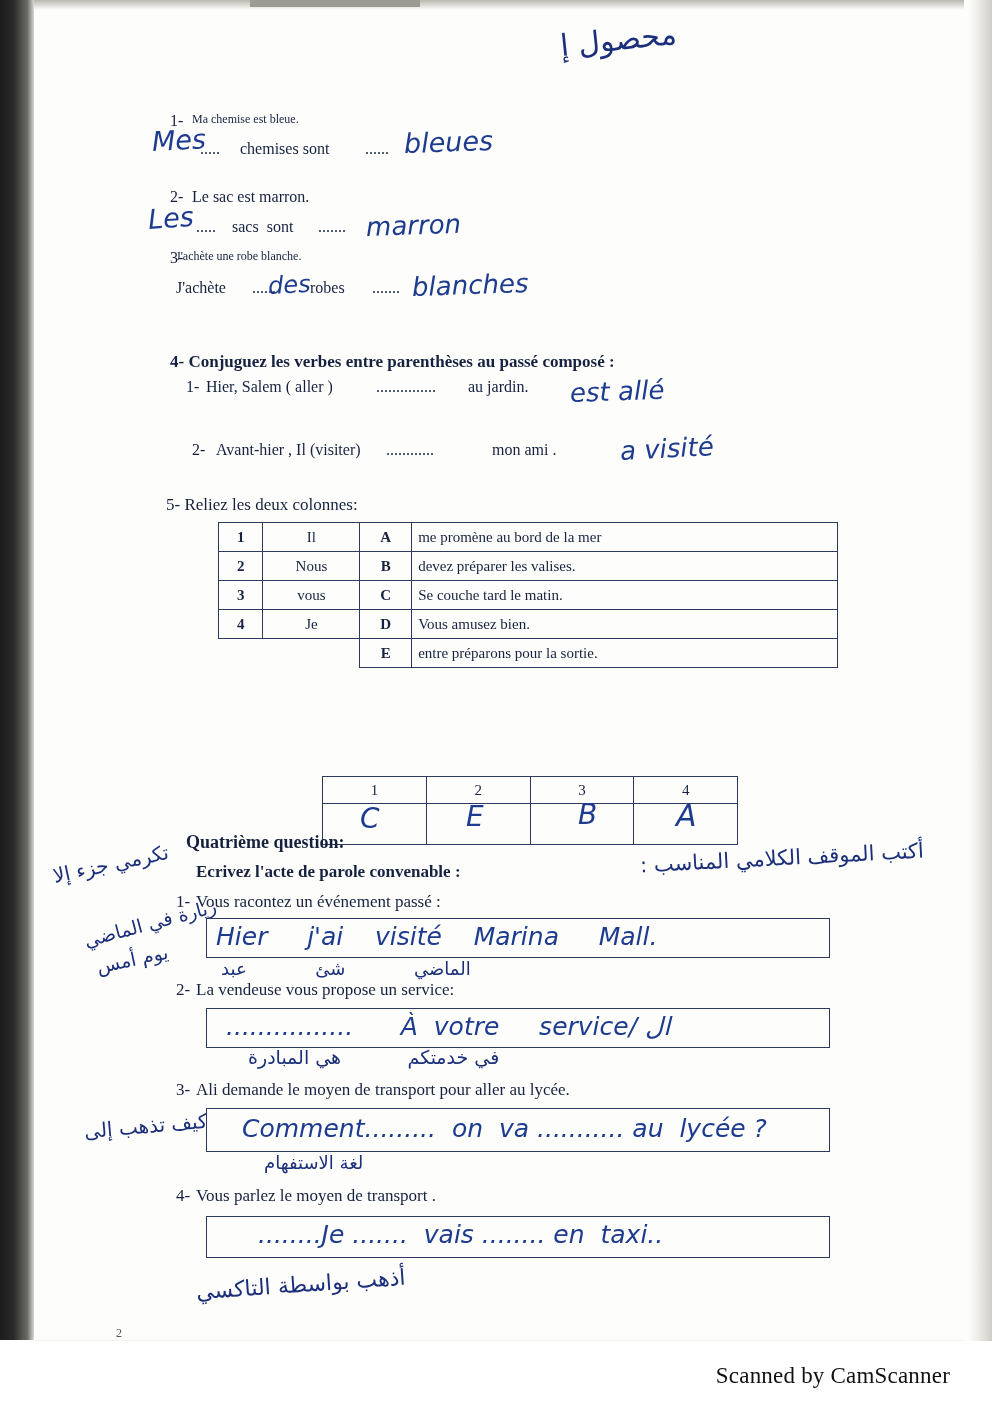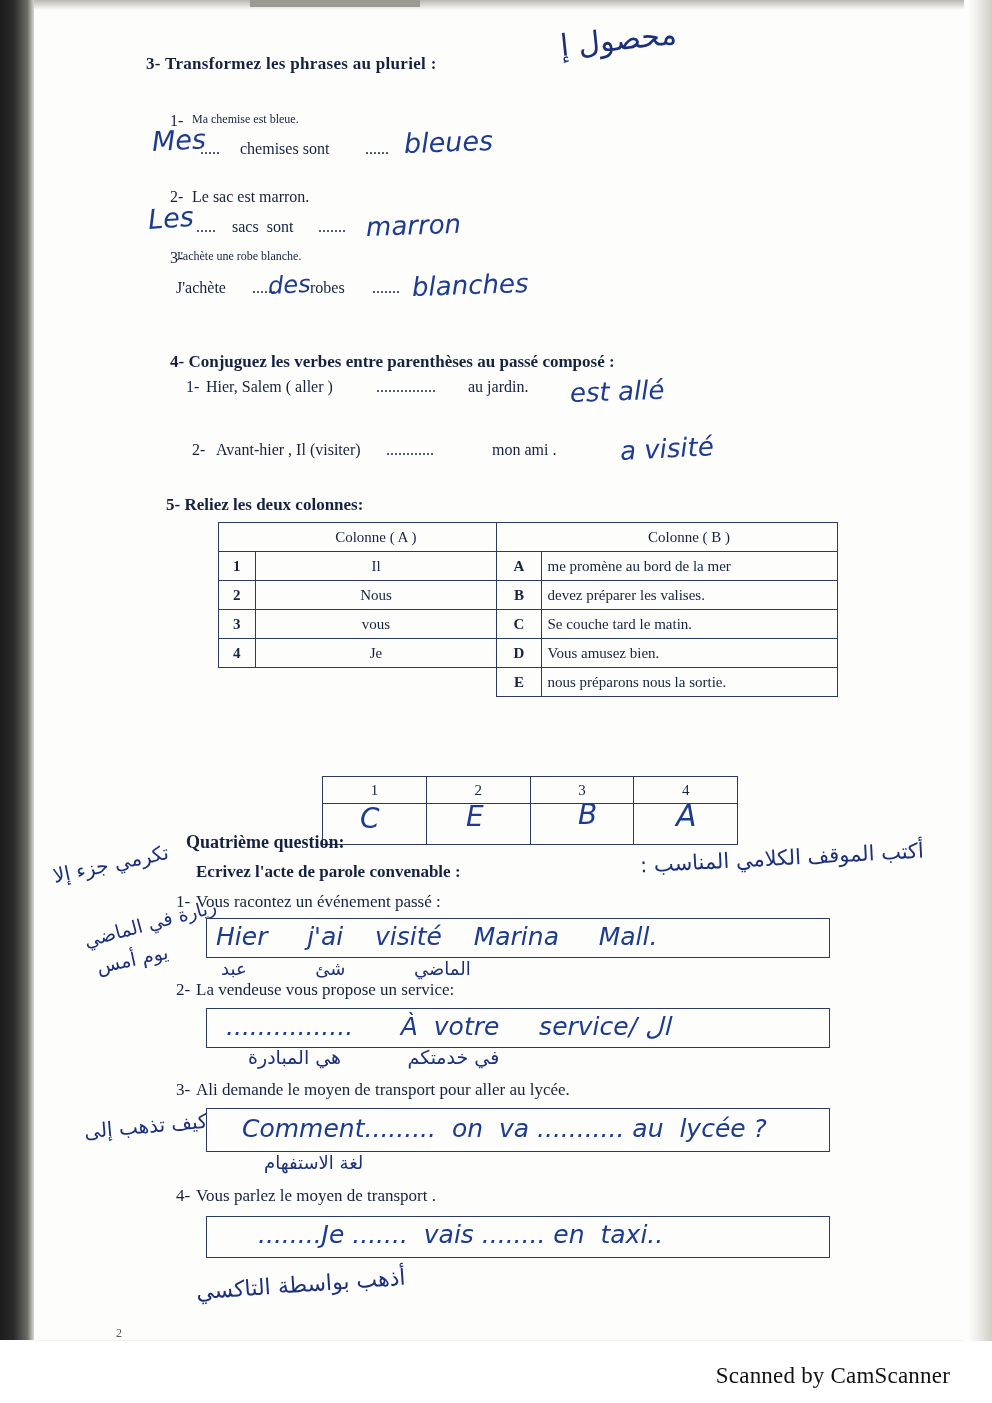--- a/index.html
+++ b/index.html
@@ -99,21 +99,20 @@
 
   <div class="scan-left-dark"></div>
   <div class="scan-right-dark"></div>
   <div class="scan-top-shadow"></div>
   <div class="scan-top-notch"></div>
   <div class="scan-bottom-line"></div>
   <div class="scan-bottom"></div>
 
   <div class="hand-ar" style="left:560px;top:22px;font-size:30px;transform:rotate(-6deg);">محصول إ</div>
 
-  <div class="print blur" style="left:146px;top:54px;font-size:17px;font-weight:bold;letter-spacing:.3px;">3- Transformez les phrases au pluriel :</div>
 
   <div class="print blur" style="left:170px;top:112px;font-size:16px;">1-</div>
   <div class="print blur" style="left:192px;top:112px;font-size:12px;">Ma chemise est bleue.</div>
   <div class="print blur" style="left:200px;top:140px;font-size:16px;">.....</div>
   <div class="print blur" style="left:240px;top:140px;font-size:16px;">chemises sont</div>
   <div class="print blur" style="left:365px;top:140px;font-size:16px;">......</div>
   <div class="hand" style="left:152px;top:126px;font-size:27px;transform:rotate(-3deg);">Mes</div>
   <div class="hand" style="left:404px;top:128px;font-size:27px;transform:rotate(-2deg);">bleues</div>
 
   <div class="print blur" style="left:170px;top:188px;font-size:16px;">2-</div>
@@ -140,30 +139,24 @@
   <div class="print blur" style="left:376px;top:378px;font-size:16px;">...............</div>
   <div class="print blur" style="left:468px;top:378px;font-size:16px;">au jardin.</div>
   <div class="hand" style="left:570px;top:378px;font-size:26px;transform:rotate(-2deg);">est allé</div>
 
   <div class="print blur" style="left:192px;top:441px;font-size:16px;">2-</div>
   <div class="print blur" style="left:216px;top:441px;font-size:16px;">Avant-hier , Il (visiter)</div>
   <div class="print blur" style="left:386px;top:441px;font-size:16px;">............</div>
   <div class="print blur" style="left:492px;top:441px;font-size:16px;text-align:right;">mon ami .</div>
   <div class="hand" style="left:620px;top:436px;font-size:26px;transform:rotate(-3deg);">a visité</div>
 
-  <div class="print blur" style="left:166px;top:495px;font-size:17px;font-weight:bold;">5- Reliez les deux colonnes:</div>
+  <div class="print blur" style="left:166px;top:495px;font-size:17px;font-weight:normal;">5- Reliez les deux colonnes:</div>
 
   <table class="tbl" style="left:218px;top:522px;width:620px;">
     <tbody>
-        <tr>
-      <td style="width:26px;border-right:none;"></td>
-      <td style="width:250px;text-align:center;border-left:none;">Colonne ( A )</td>
-      <td style="width:34px;border-right:none;"></td>
-      <td style="width:310px;text-align:center;border-left:none;">Colonne ( B )</td>
-    </tr>
     <tr>
       <td style="text-align:center;font-weight:bold;">1</td>
       <td style="text-align:center;">Il</td>
       <td style="text-align:center;font-weight:bold;">A</td>
       <td>me promène au bord de la mer</td>
     </tr>
     <tr>
       <td style="text-align:center;font-weight:bold;">2</td>
       <td style="text-align:center;">Nous</td>
       <td style="text-align:center;font-weight:bold;">B</td>
@@ -178,21 +171,21 @@
     <tr>
       <td style="text-align:center;font-weight:bold;">4</td>
       <td style="text-align:center;">Je</td>
       <td style="text-align:center;font-weight:bold;">D</td>
       <td>Vous amusez bien.</td>
     </tr>
     <tr>
       <td style="border:none;"></td>
       <td style="border:none;"></td>
       <td style="text-align:center;font-weight:bold;">E</td>
-      <td>nous préparons nous la sortie.</td>
+      <td>entre préparons pour la sortie.</td>
     </tr>
   </tbody>
     </table>
 
   <table class="tbl ansbox" style="left:322px;top:776px;width:416px;">
     <tbody>
         <tr>
       <td style="width:104px;">1</td>
       <td style="width:104px;">2</td>
       <td style="width:104px;">3</td>

